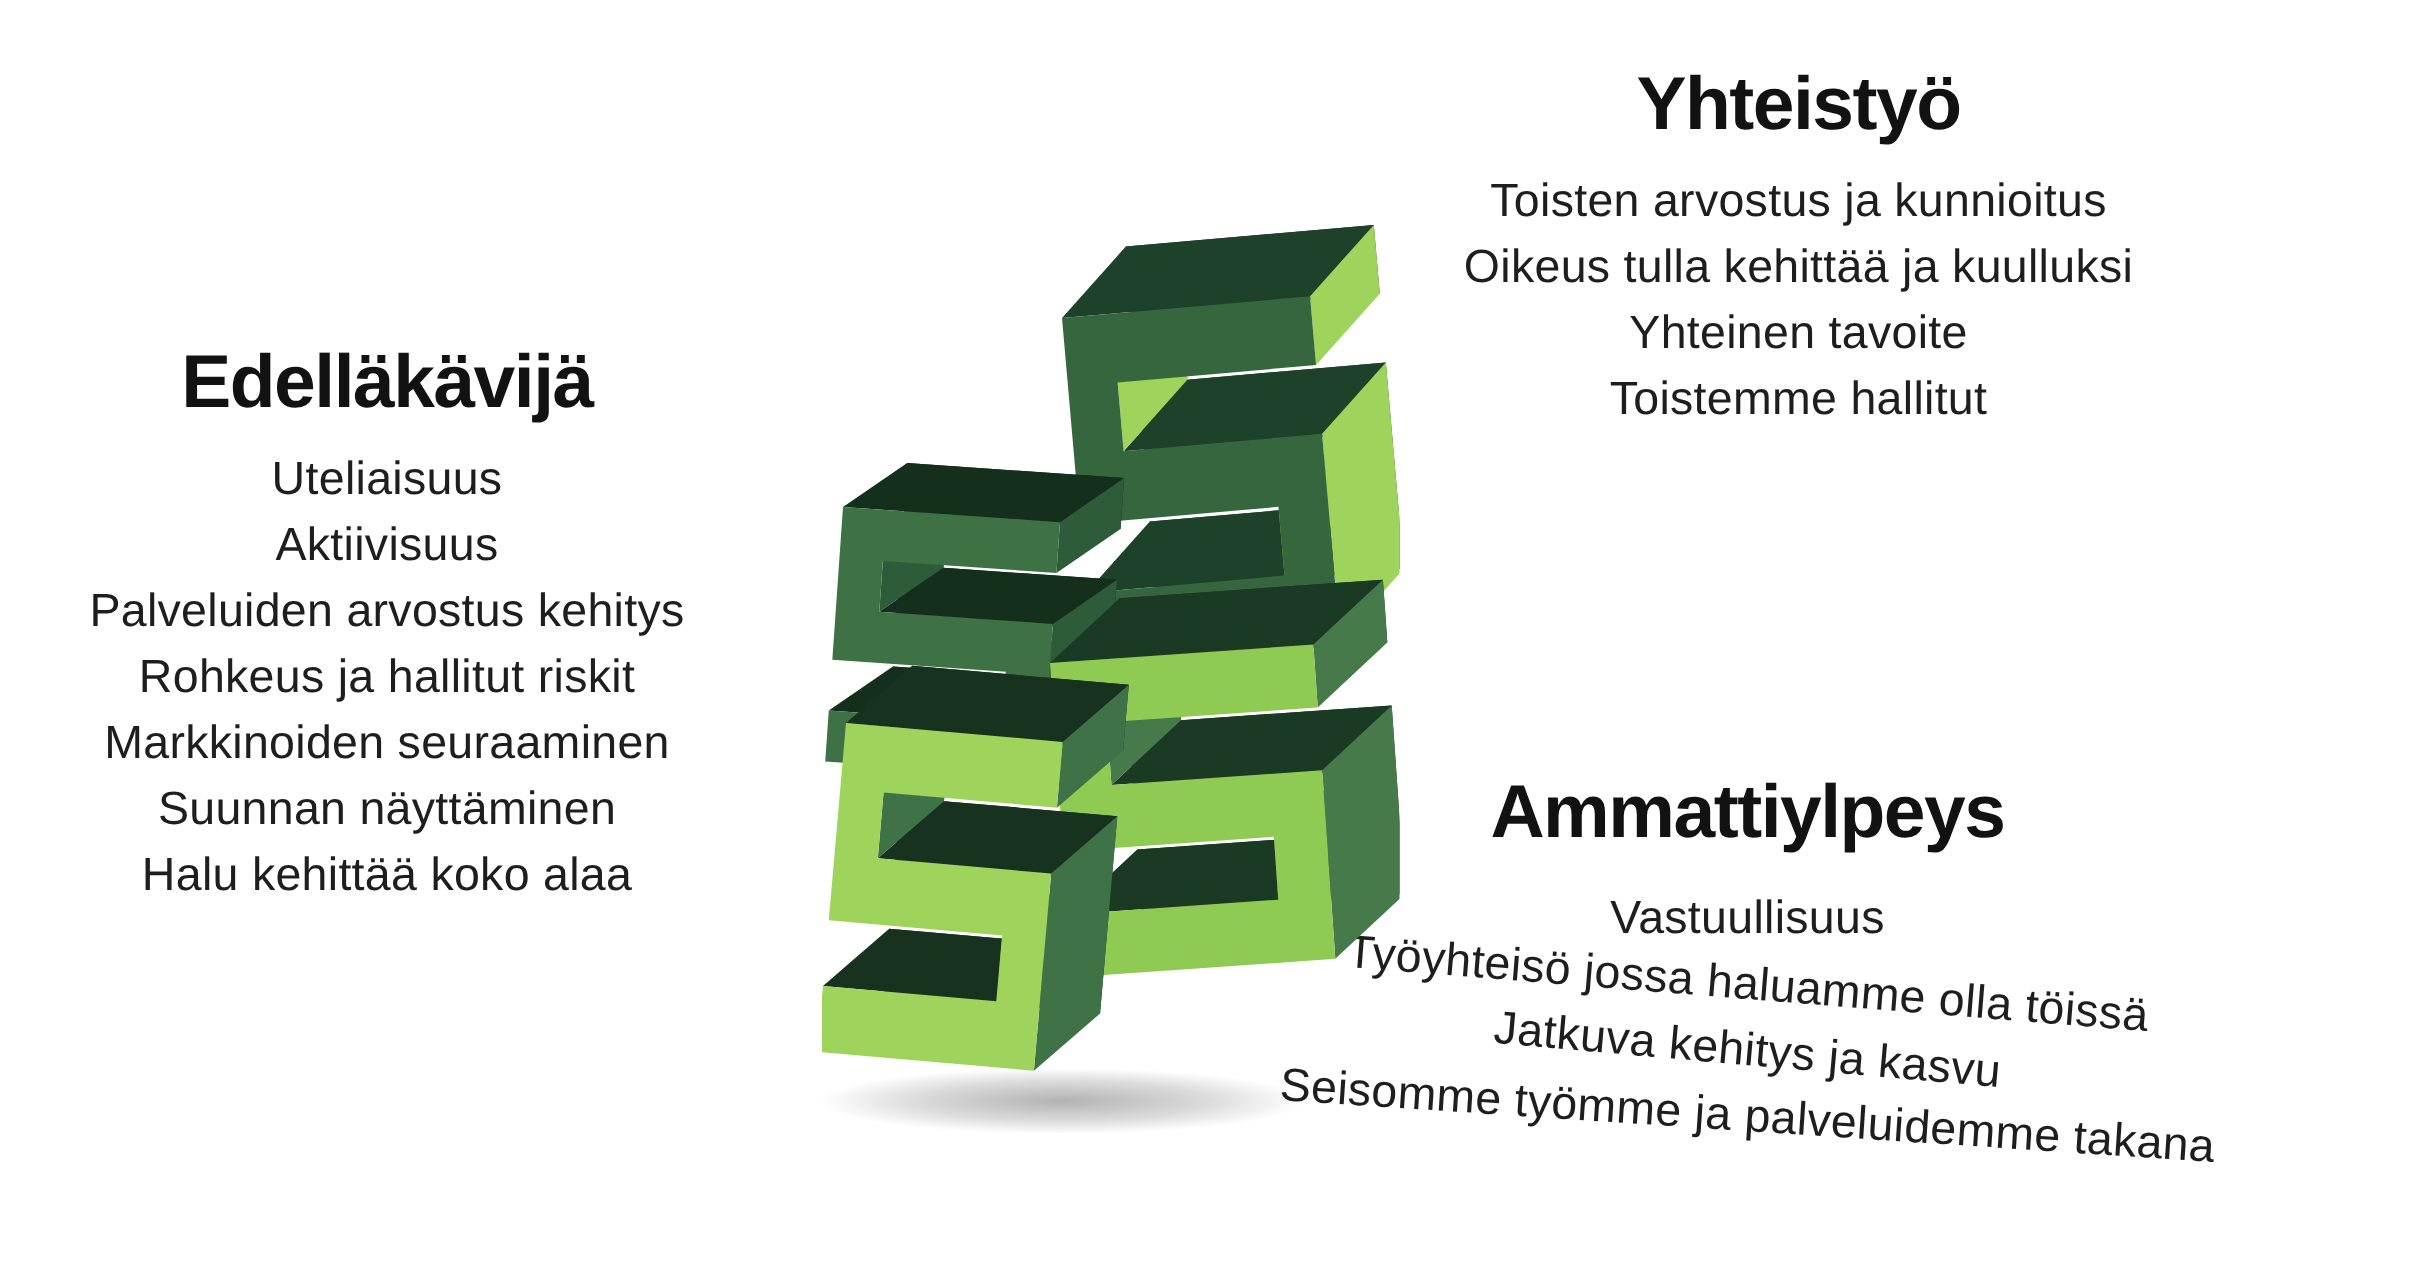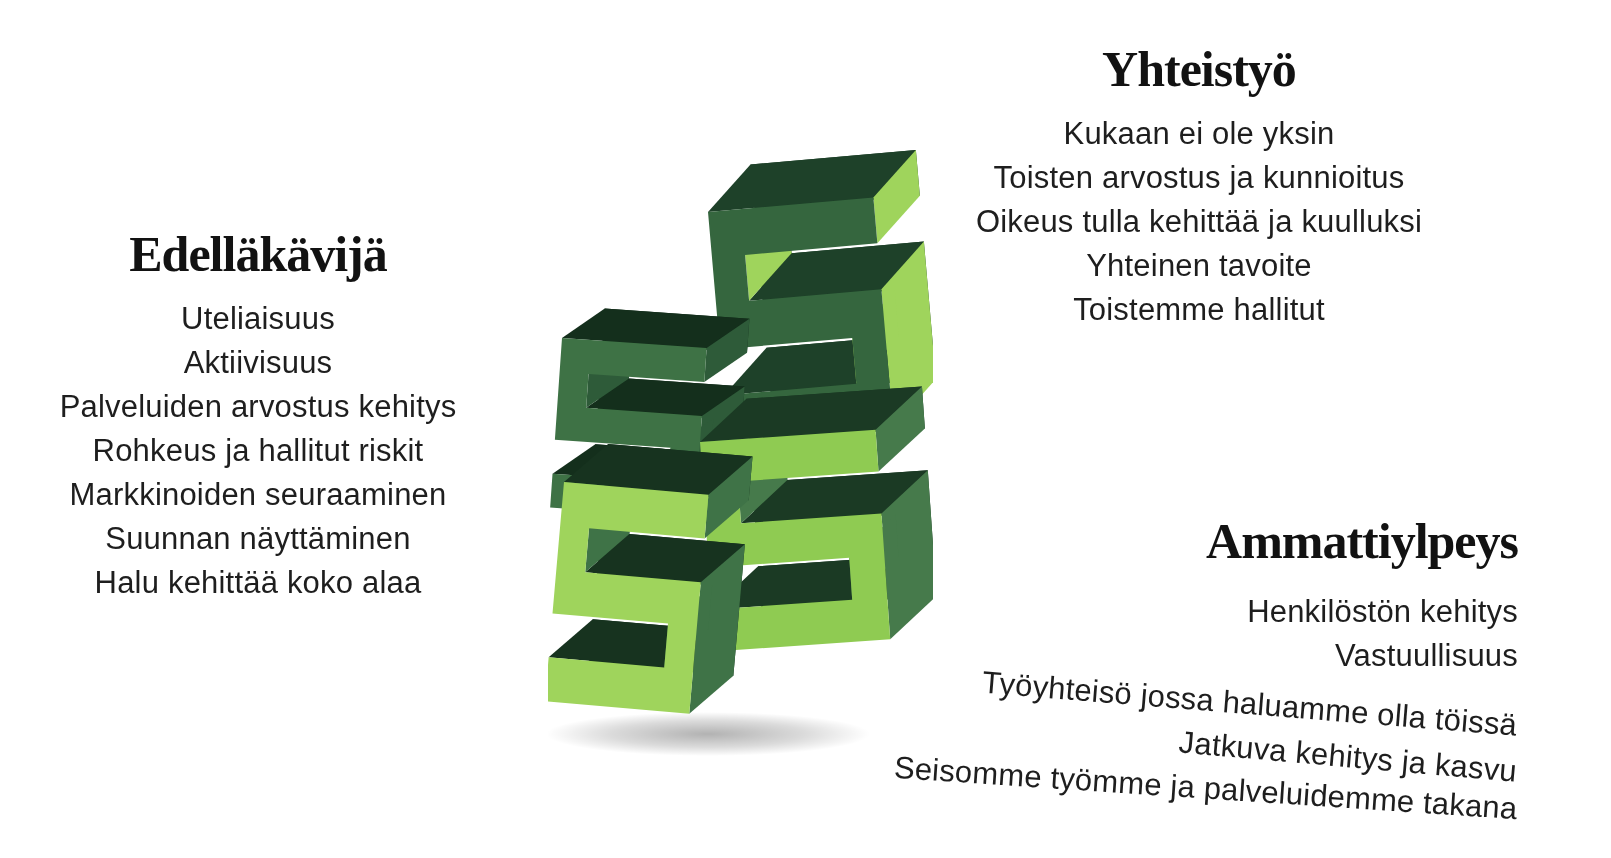--- a/index.html
+++ b/index.html
@@ -12,27 +12,26 @@
     color:#1b1b1b;
   }
   .value-section{position:absolute;text-align:center;}
   .value-section h2{
     margin:0 0 14px 0;
     font-size:50px;
     font-weight:700;
     letter-spacing:-1px;
     color:#121212;
     line-height:58px;
-    font-family:Liberation Serif, serif;
   }
   .value-items{font-size:31px;line-height:44px;font-weight:400;letter-spacing:.2px;color:#1e1e1e;}
   .value-item{white-space:nowrap;}
   .sec-left{left:12px;top:225px;width:492px;}
   .sec-topright{left:933px;top:40px;width:532px;}
-  .sec-bottomright{left:878px;top:512px;width:640px;text-align:right;}
+  .sec-bottomright{left:845px;top:512px;width:640px;}
   .sec-bottomright h2{margin-bottom:20px;}
   .tilt1{transform:rotate(4.6deg);}
   .tilt2{transform:rotate(5deg);}
   .tilt3{transform:rotate(3.8deg);}
   .logo{position:absolute;left:548px;top:142px;width:385px;height:625px;}
 </style>
 </head>
 <body>
 
 <div class="canvas">
@@ -46,32 +45,30 @@
       <div class="value-item">Rohkeus ja hallitut riskit</div>
       <div class="value-item">Markkinoiden seuraaminen</div>
       <div class="value-item">Suunnan näyttäminen</div>
       <div class="value-item">Halu kehittää koko alaa</div>
     </div>
   </section>
 
   <section class="value-section sec-topright">
     <h2>Yhteistyö</h2>
     <div class="value-items">
-      <div class="value-item">Kukaan ei ole yksin</div>
       <div class="value-item">Toisten arvostus ja kunnioitus</div>
       <div class="value-item">Oikeus tulla kehittää ja kuulluksi</div>
       <div class="value-item">Yhteinen tavoite</div>
       <div class="value-item">Toistemme hallitut</div>
     </div>
   </section>
 
   <section class="value-section sec-bottomright">
     <h2>Ammattiylpeys</h2>
     <div class="value-items">
-      <div class="value-item">Henkilöstön kehitys</div>
       <div class="value-item">Vastuullisuus</div>
       <div class="value-item tilt1">Työyhteisö jossa haluamme olla töissä</div>
       <div class="value-item tilt2">Jatkuva kehitys ja kasvu</div>
       <div class="value-item tilt3">Seisomme työmme ja palveluidemme takana</div>
     </div>
   </section>
 
   <svg class="logo" viewBox="0 0 385 625" xmlns="http://www.w3.org/2000/svg">
     <defs>
       <path id="sGlyph" d="M0 0 H100 V20 H20 V40 H100 V100 H0 V80 H80 V60 H0 Z"></path>

